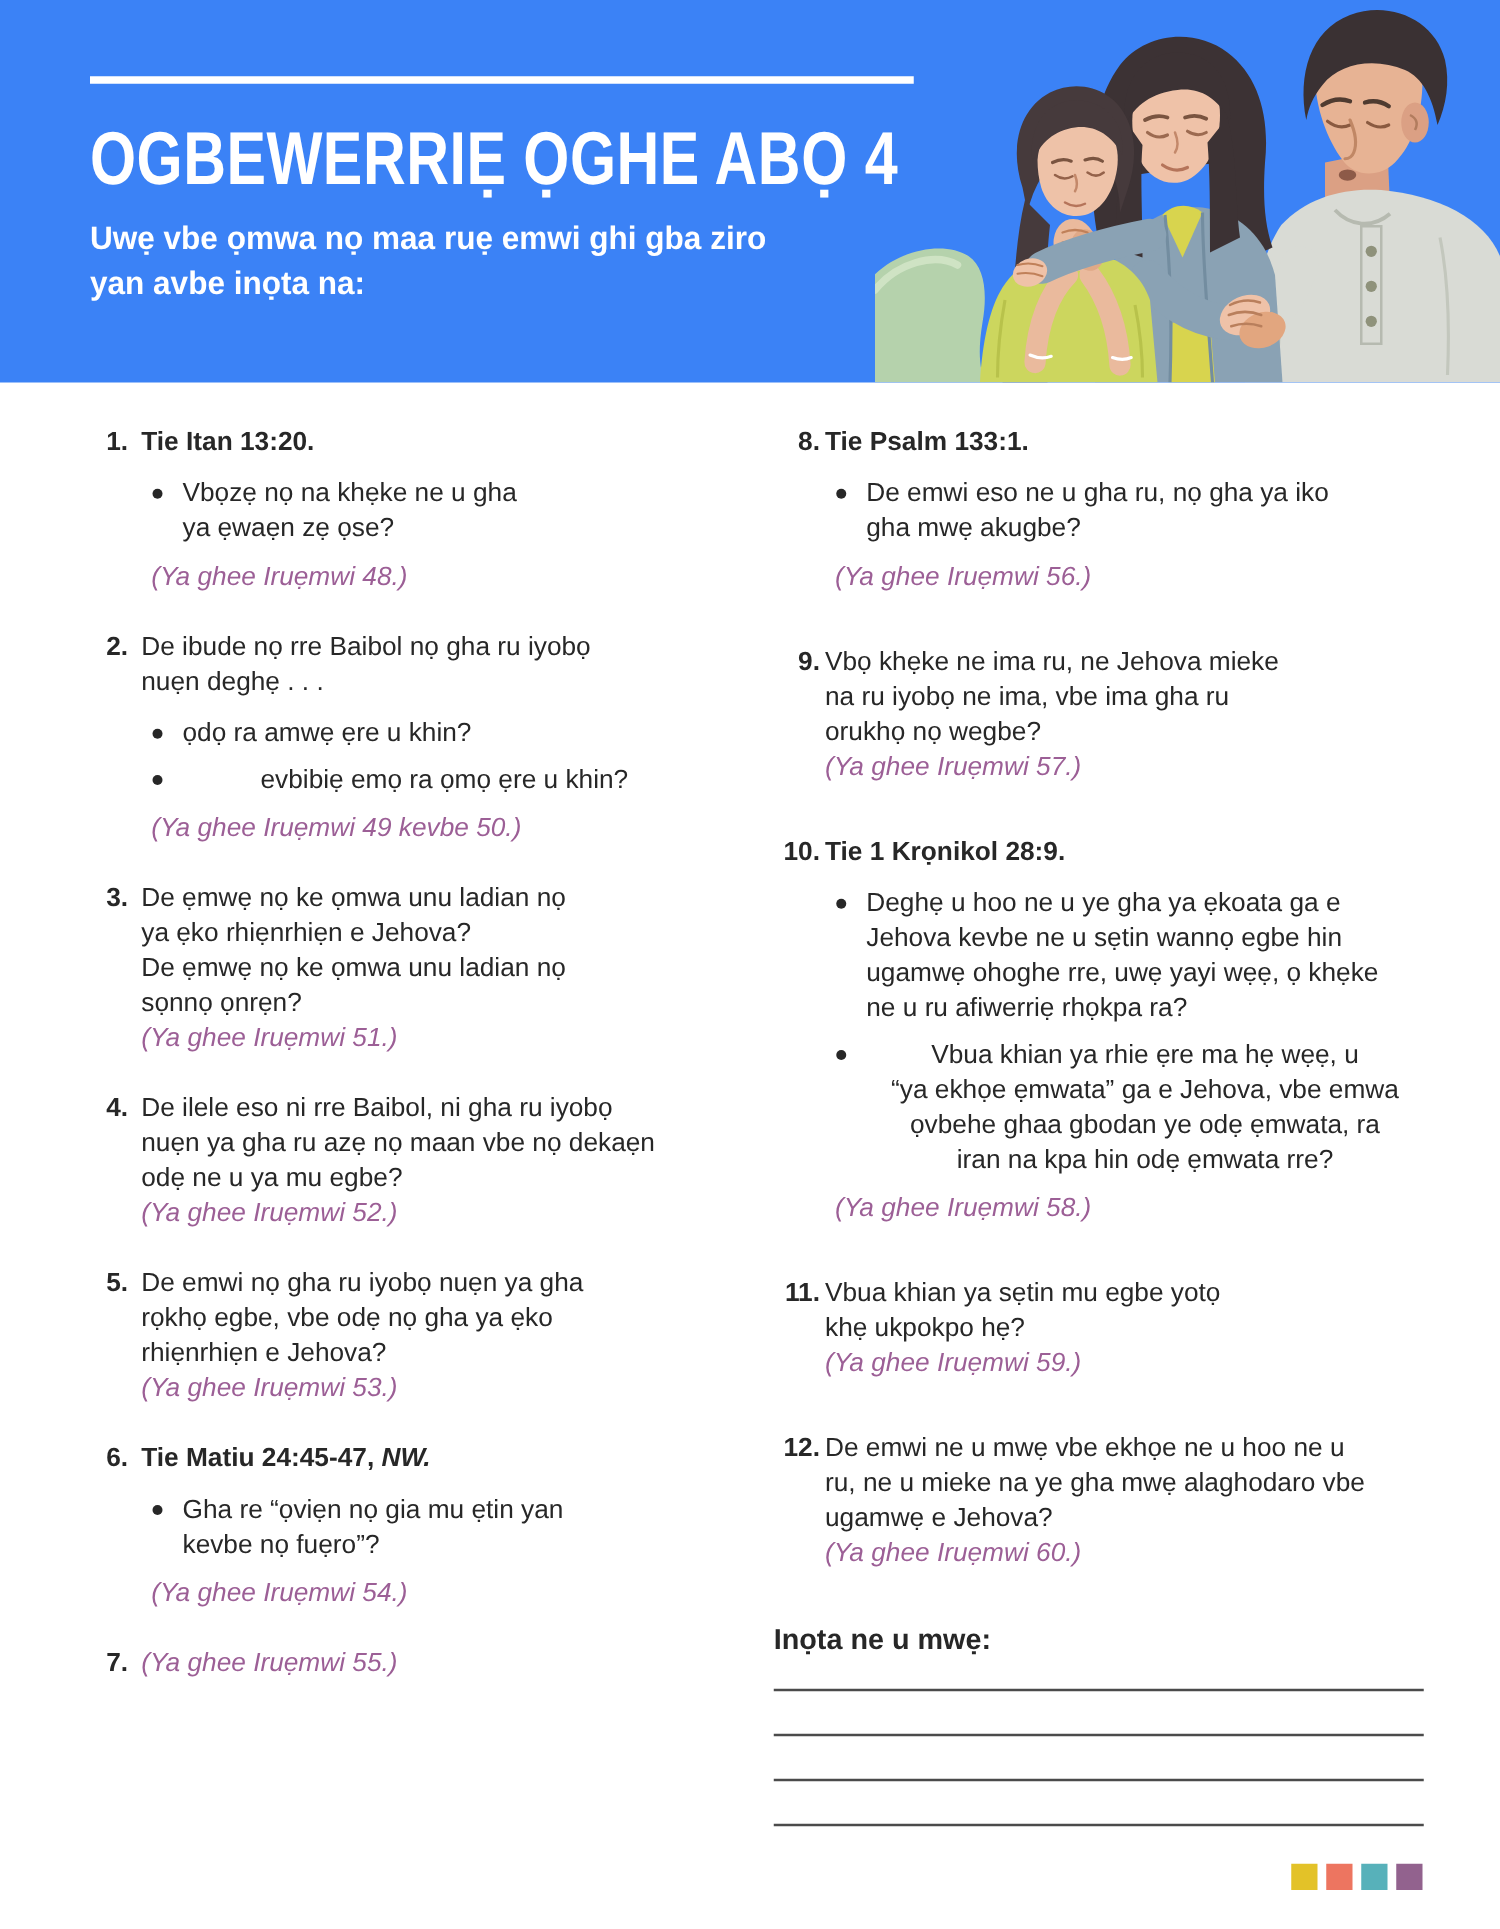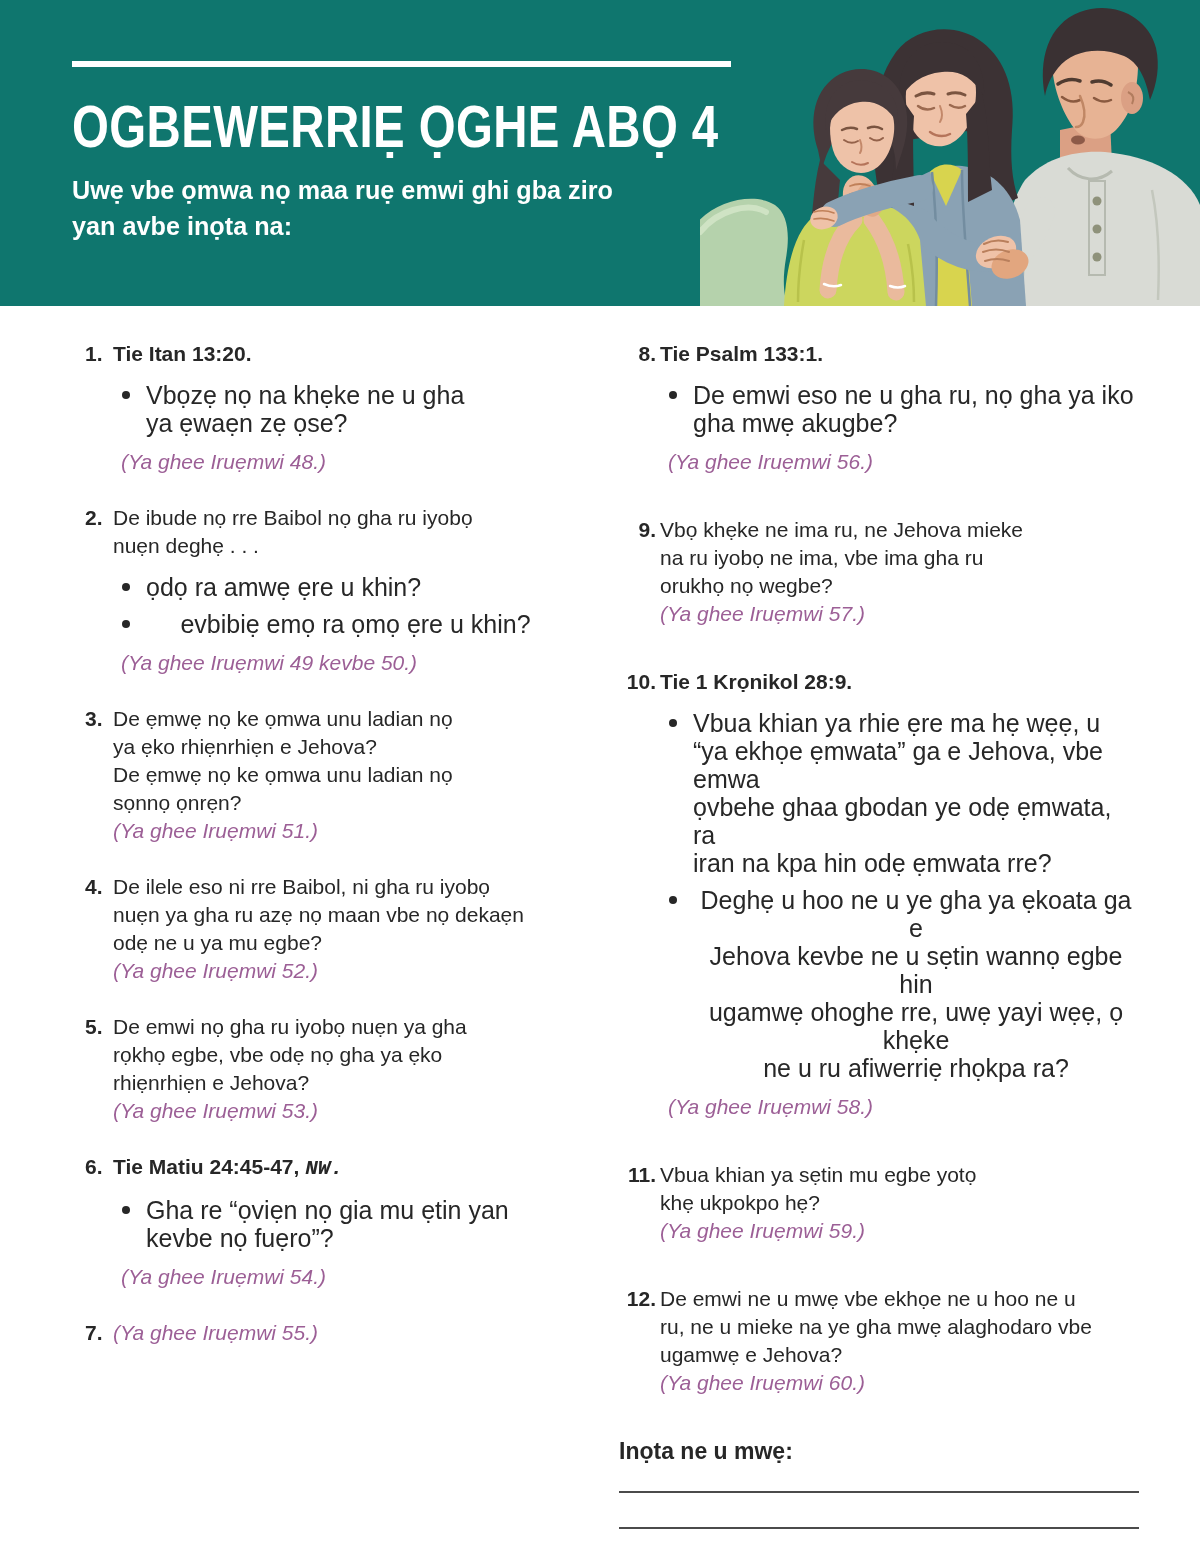--- a/index.html
+++ b/index.html
@@ -3,21 +3,21 @@
 <meta charset="utf-8">
 <style>
   * { margin:0; padding:0; box-sizing:border-box; }
   html,body { background:#ffffff; }
   .page {
     position:relative; width:1200px; height:1543px; background:#ffffff;
     font-family:"Liberation Sans","DejaVu Sans",sans-serif;
     color:#272727; overflow:hidden;
   }
   
-  .header { position:absolute; left:0; top:0; width:1200px; height:306px; background:#0f766e; overflow:hidden; }
+  .header { position:absolute; left:0; top:0; width:1200px; height:306px; background:#3b82f6; overflow:hidden; }
   .header-illustration { position:absolute; right:0; top:0; width:500px; height:306px; }
   .header-rule { position:absolute; left:72px; top:61px; width:659px; height:6px; background:#ffffff; }
   .page-title {
     position:absolute; left:72px; top:92px; color:#ffffff;
     font-size:60px; font-weight:700; white-space:nowrap;
     transform:scaleX(0.79); transform-origin:left top; letter-spacing:0.5px;
   }
   .page-subtitle {
     position:absolute; left:72px; top:172px; color:#ffffff;
     font-size:26px; font-weight:700; line-height:36px; white-space:pre-line;
@@ -26,29 +26,29 @@
   
   .col { position:absolute; top:340px; }
   .col-left  { left:85px;  width:480px; }
   .col-right { left:619px; width:520px; }
   .q { display:flex; margin-bottom:28px; }
   .col-right .q { margin-bottom:40px; }
   .q-num { flex:0 0 28px; font-weight:700; font-size:21px; line-height:28px; }
   .col-right .q-num { flex:0 0 41px; text-align:right; padding-right:4px; }
   .q-body { flex:1; }
   .q-title { font-weight:700; font-size:21px; line-height:28px; }
-  .q-title .it { font-style:italic;font-family:Liberation Mono, monospace; }
+  .q-title .it { font-style:italic; }
   .q-text { font-size:21px; line-height:28px; white-space:pre-line; }
   .bullet { position:relative; padding-left:33px; margin-top:13px; }
   .bullet + .bullet { margin-top:9px;text-align:center; }
   .bullet::before {
     content:""; position:absolute; left:9px; top:10px;
     width:8px; height:8px; border-radius:50%; background:#272727;
   }
-  .b-text { font-size:25px; line-height:28px; white-space:pre-line; }
+  .b-text { font-size:21px; line-height:28px; white-space:pre-line; }
   .ref { font-size:21px; line-height:28px; font-style:italic; color:#9c5f96; }
   .ref.gap { margin-top:11px; padding-left:8px; }
   
   .notes { margin-top:20px; }
   .notes-heading { font-size:23px; font-weight:700; line-height:28px; }
   .write-line { border-top:2px solid #4b4b4b; height:0; margin-top:34px; }
   .write-line.first { margin-top:26px; }
   
   .squares { display:flex; justify-content:flex-end; gap:7px; margin-top:30px; padding-right:1px; }
   .square { width:21px; height:21px; }
@@ -237,30 +237,30 @@
 orukhọ nọ wegbe?</div>
         <div class="ref">(Ya ghee Iruẹmwi 57.)</div>
       </div>
     </div>
 
     <div class="q">
       <div class="q-num">10.</div>
       <div class="q-body">
         <div class="q-title">Tie 1 Krọnikol 28:9.</div>
         <div class="bullet">
+            <div class="b-text">Deghẹ u hoo ne u ye gha ya ẹkoata ga e
+Jehova kevbe ne u sẹtin wannọ egbe hin
+ugamwẹ ohoghe rre, uwẹ yayi wẹẹ, ọ khẹke
+ne u ru afiwerriẹ rhọkpa ra?</div>
+          </div>
+        <div class="bullet">
             <div class="b-text">Vbua khian ya rhie ẹre ma hẹ wẹẹ, u
 “ya ekhọe ẹmwata” ga e Jehova, vbe emwa
 ọvbehe ghaa gbodan ye odẹ ẹmwata, ra
 iran na kpa hin odẹ ẹmwata rre?</div>
-          </div>
-        <div class="bullet">
-            <div class="b-text">Deghẹ u hoo ne u ye gha ya ẹkoata ga e
-Jehova kevbe ne u sẹtin wannọ egbe hin
-ugamwẹ ohoghe rre, uwẹ yayi wẹẹ, ọ khẹke
-ne u ru afiwerriẹ rhọkpa ra?</div>
           </div>
         <div class="ref gap">(Ya ghee Iruẹmwi 58.)</div>
       </div>
     </div>
 
     <div class="q">
       <div class="q-num">11.</div>
       <div class="q-body">
         <div class="q-text">Vbua khian ya sẹtin mu egbe yotọ
 khẹ ukpokpo hẹ?</div>

